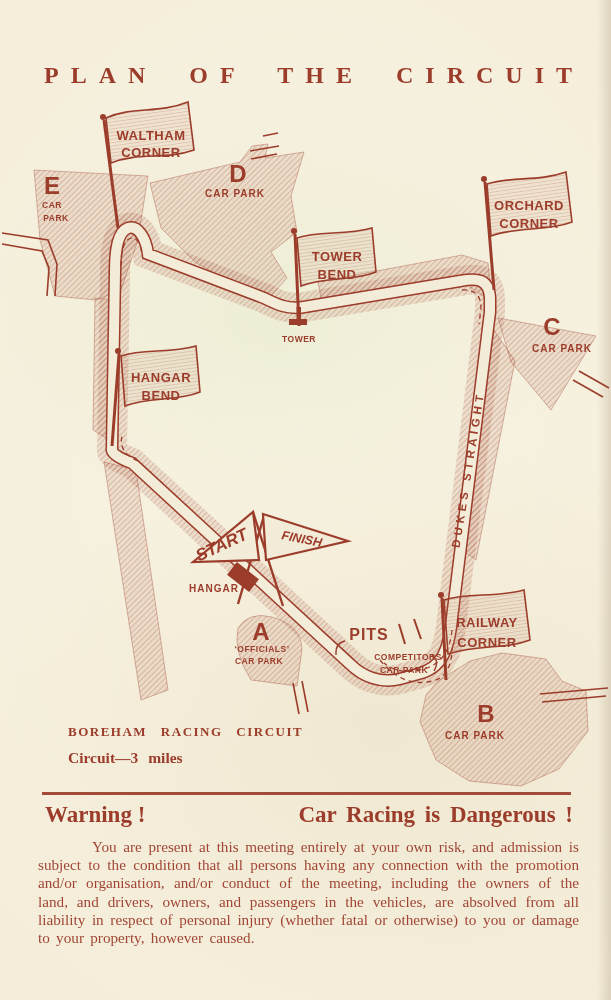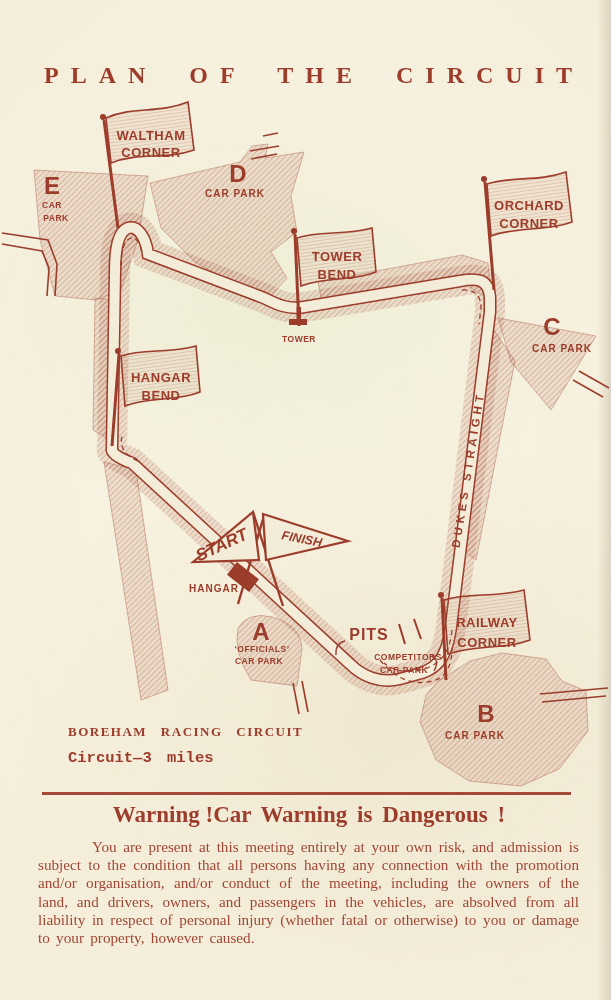--- a/index.html
+++ b/index.html
@@ -22,29 +22,29 @@
     color:var(--ink,#9c3c2b);
     text-align:right;
   }
   svg.map{position:absolute; left:0; top:0;}
   .caption1{
     position:absolute; left:68px; top:724px; font-weight:bold; font-size:13px;
     letter-spacing:1.5px; word-spacing:9px; color:var(--ink,#9c3c2b);
   }
   .caption2{
     position:absolute; left:68px; top:749px; font-weight:bold; font-size:15.5px;
-    word-spacing:6px; color:var(--ink,#9c3c2b);font-family:Liberation Mono, monospace;
+    word-spacing:6px; color:var(--ink,#9c3c2b);
   }
   .divider{
     position:absolute; left:42px; top:792px; width:529px; height:3px;
     background:var(--ink,#9c3c2b); opacity:.92;
   }
   .warnrow{
     position:absolute; left:45px; top:802px; width:528px;
-    display:flex; justify-content:center; align-items:baseline;
+    display:flex; justify-content:space-between; align-items:baseline;
     color:var(--ink,#9c3c2b); font-weight:bold; font-size:23px;
   }
   .warnrow .right{word-spacing:4px;}
   .legal{
     position:absolute; left:38px; top:838px; width:541px;
     color:var(--ink,#9c3c2b); opacity:.95;
     font-size:15.2px; line-height:1.2; text-align:justify; text-indent:54px;
     word-spacing:2.5px;
     font-family:Liberation Serif, serif;
   }
@@ -203,18 +203,18 @@
     <text class="t-dukes" transform="translate(472 470) rotate(-81)">DUKES STRAIGHT</text>
   </svg>
 
   <div class="caption1">BOREHAM RACING CIRCUIT</div>
   <div class="caption2">Circuit—3 miles</div>
 
   <div class="divider"></div>
 
   <div class="warnrow">
     <span class="left">Warning !</span>
-    <span class="right">Car Warning is Dangerous !</span>
+    <span class="right">Car Racing is Dangerous !</span>
   </div>
 
   <div class="legal">You are present at this meeting entirely at your own risk, and admission is subject to the condition that all persons having any connection with the promotion and/or organisation, and/or conduct of the meeting, including the owners of the land, and drivers, owners, and passengers in the vehicles, are absolved from all liability in respect of personal injury (whether fatal or otherwise) to you or damage to your property, however caused.</div>
 
 </div>
 
 </body></html>

